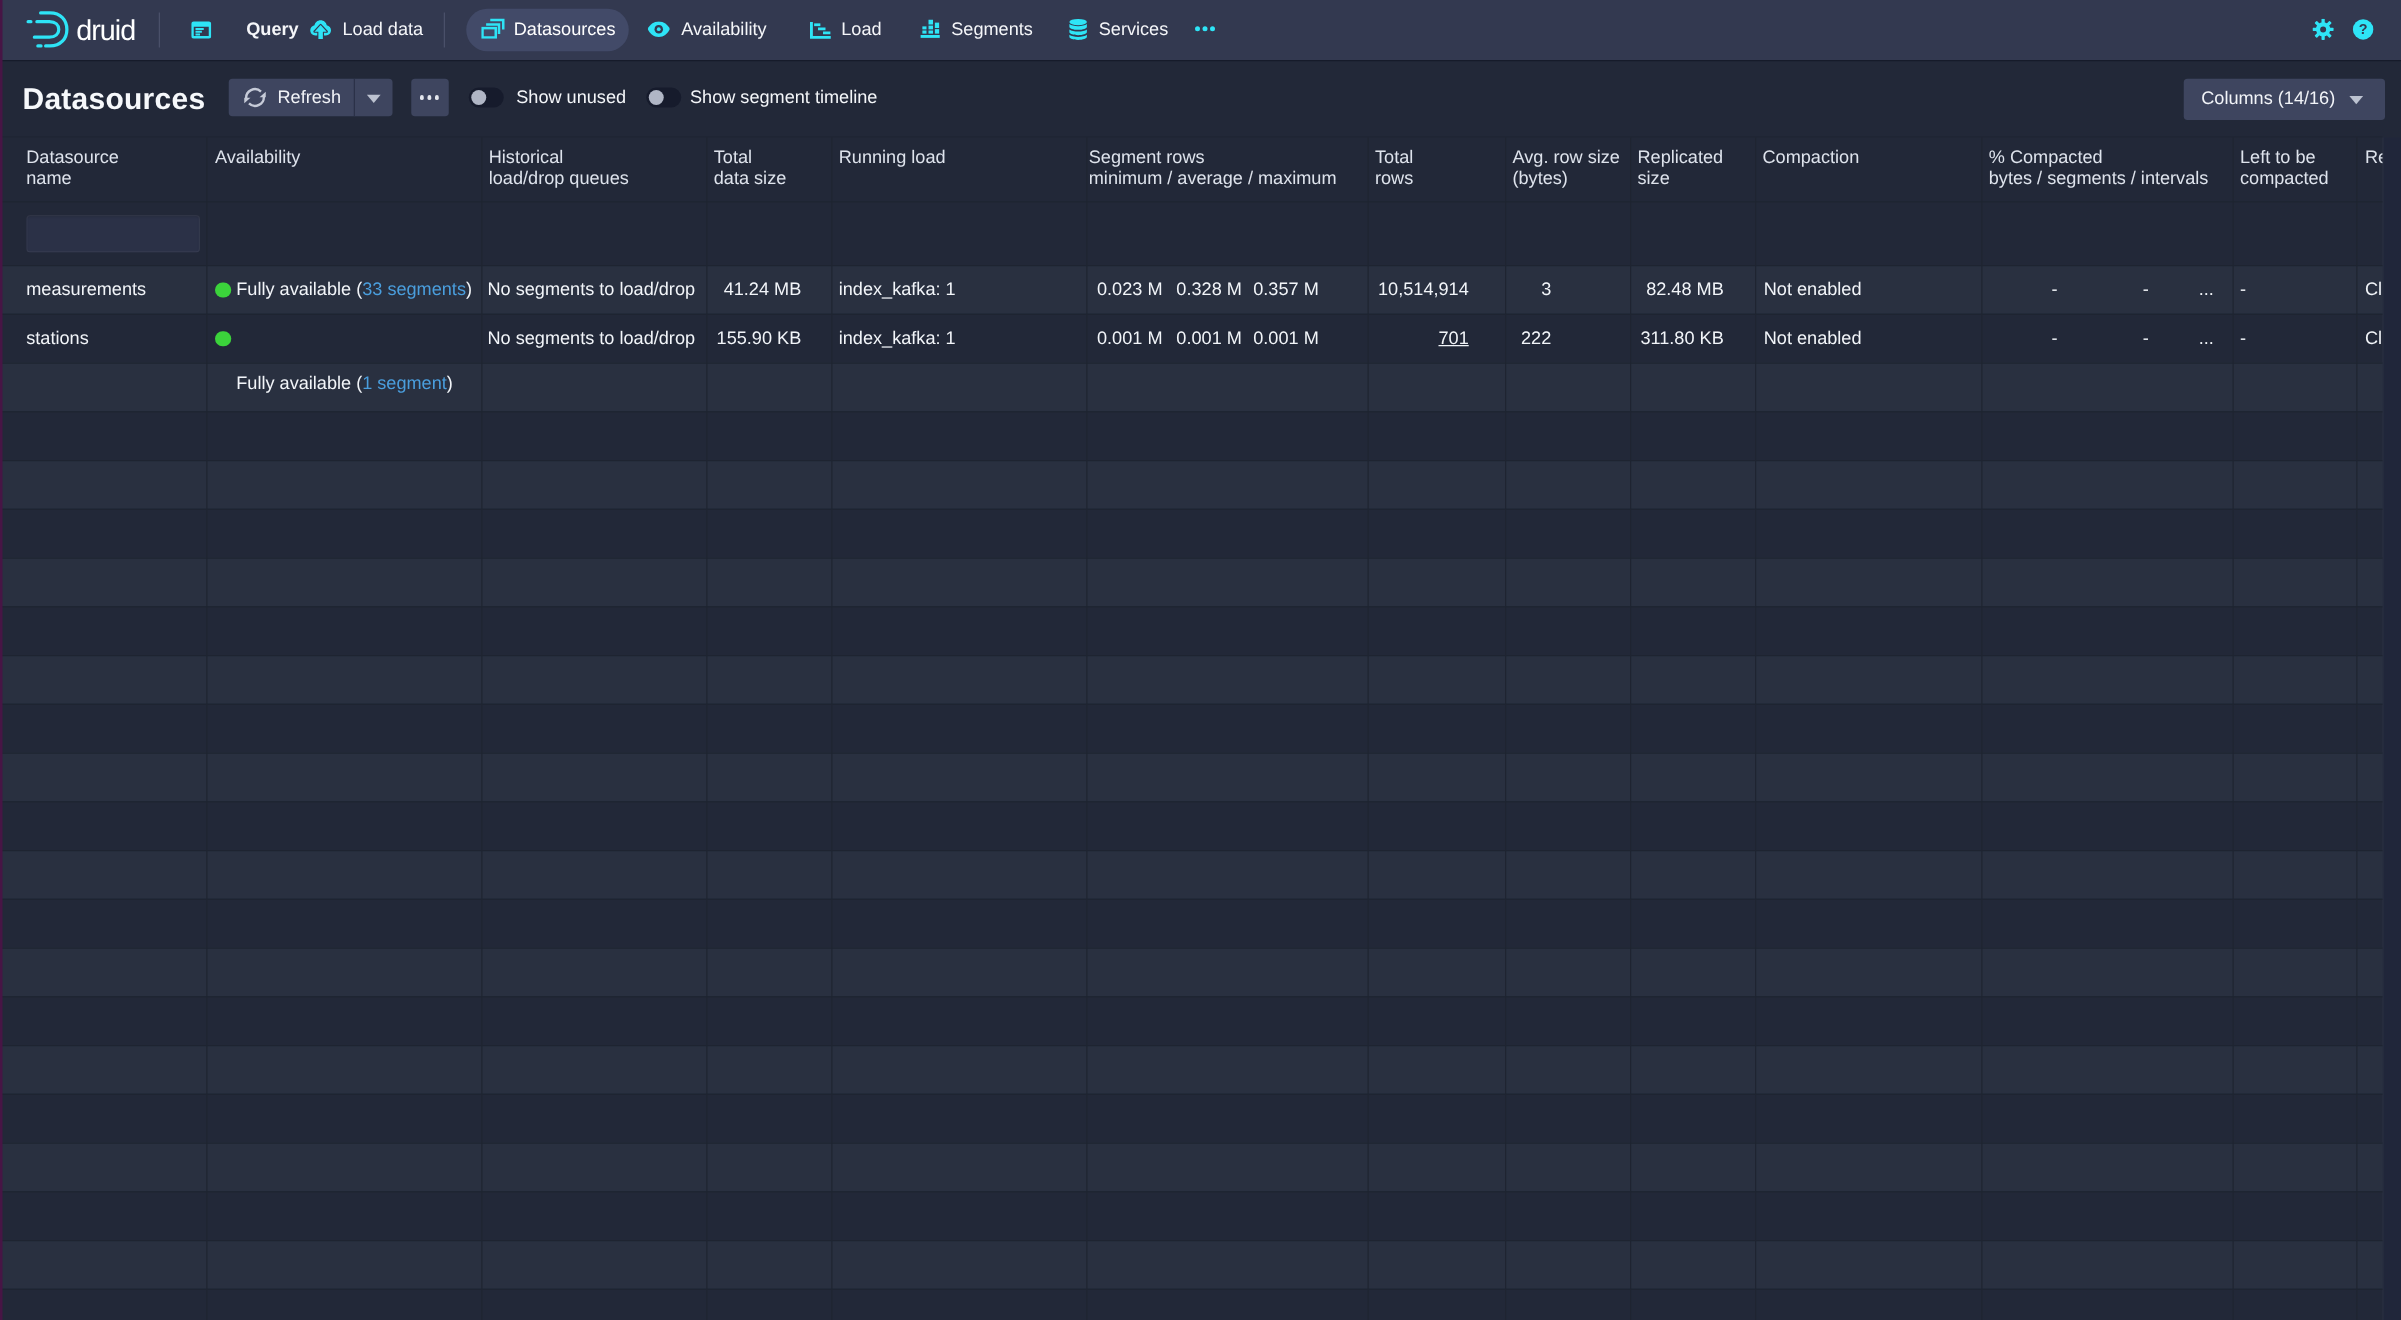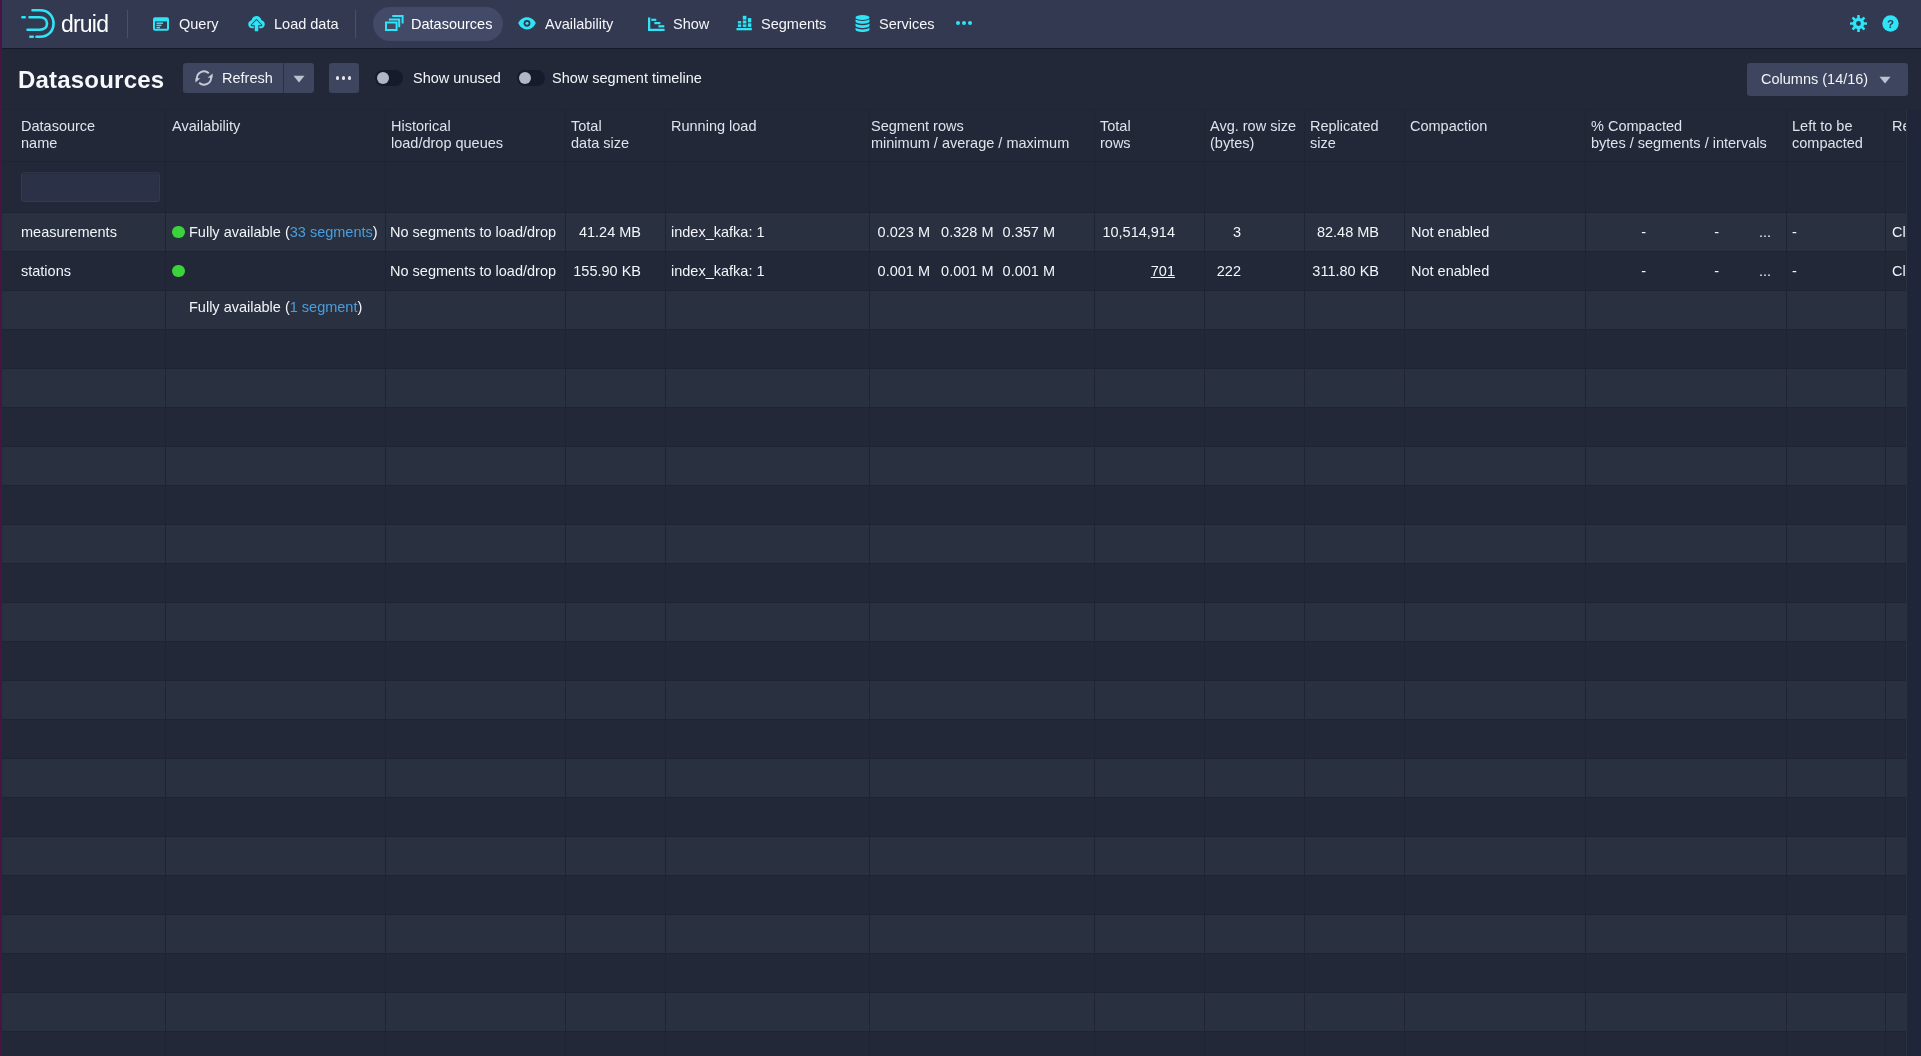--- a/index.html
+++ b/index.html
@@ -37,21 +37,21 @@
 <div class="vdiv" style="left:127px;"></div>
 <svg style="left:153px;top:16px" width="16" height="16" viewBox="0 0 16 16">
 <rect x="1" y="2.2" width="14" height="11.6" rx="1" fill="none" stroke="#2ee4f6" stroke-width="2"></rect>
 <rect x="1" y="2.2" width="14" height="3.2" fill="#2ee4f6"></rect>
 <g stroke="#2ee4f6" stroke-width="1.5">
 <path d="M3.4 7.2 H10"></path>
       <path d="M3.4 9.4 H8.5"></path>
       <path d="M3.4 11.6 H7"></path>
 </g>
   </svg>
-<div class="navtext" style="left:179px;">Query</div>
+<div class="navtext" style="left:197px;font-weight:bold;">Query</div>
 <svg style="left:248px;top:15px" width="17" height="17" viewBox="0 0 17 17">
 <path fill="#2ee4f6" d="M8.5 1.1 C11 1.1 13 2.9 13.4 5.2 C15.4 5.6 16.8 7.2 16.8 9.2 C16.8 11.5 15 13.3 12.7 13.3 L4.3 13.3 C2 13.3 0.2 11.5 0.2 9.2 C0.2 7.2 1.6 5.6 3.6 5.2 C4 2.9 6 1.1 8.5 1.1 Z"></path>
 <path d="M8.5 5 L13.4 10.3 L10.3 10.3 L10.3 16.2 L6.7 16.2 L6.7 10.3 L3.6 10.3 Z" fill="none" stroke="#333950" stroke-width="1.8" stroke-linejoin="round"></path>
 <path d="M8.5 5 L13.4 10.3 L10.3 10.3 L10.3 16.2 L6.7 16.2 L6.7 10.3 L3.6 10.3 Z" fill="#2ee4f6"></path>
 </svg>
 <div class="navtext" style="left:274px;">Load data</div>
 <div class="vdiv" style="left:355px;"></div>
 <div class="pill"></div>
 <svg style="left:385px;top:14px" width="19" height="17" viewBox="0 0 19 17">
 <g fill="none" stroke="#2ee4f6" stroke-width="2">
@@ -68,21 +68,21 @@
 </svg>
 <div class="navtext" style="left:545px;">Availability</div>
 <svg style="left:648px;top:16px" width="17" height="16" viewBox="0 0 17 16">
 <g fill="#2ee4f6">
 <path d="M0 1.5 H2.3 V12.7 H16.6 V15 H0 Z"></path>
 <rect x="3.3" y="2.7" width="5" height="2.2"></rect>
 <rect x="6.4" y="6" width="6" height="2.2"></rect>
 <rect x="10.4" y="9.2" width="5.9" height="2.2"></rect>
 </g>
   </svg>
-<div class="navtext" style="left:673px;">Show</div>
+<div class="navtext" style="left:673px;">Load</div>
 <svg style="left:736px;top:15px" width="16" height="16" viewBox="0 0 16 16">
 <g fill="#2ee4f6">
 <rect x="0.5" y="13" width="15.3" height="2.3"></rect>
 <rect x="1.9" y="6.1" width="3.3" height="2.4"></rect>
       <rect x="1.9" y="9.4" width="3.3" height="2.5"></rect>
 <rect x="6.8" y="0.8" width="3.6" height="3.8"></rect>
       <rect x="6.8" y="5.5" width="3.6" height="3"></rect>
       <rect x="6.8" y="9.4" width="3.6" height="2.5"></rect>
 <rect x="11.9" y="3.1" width="3.4" height="4.3"></rect>
       <rect x="11.9" y="8.3" width="3.4" height="3.6"></rect>

